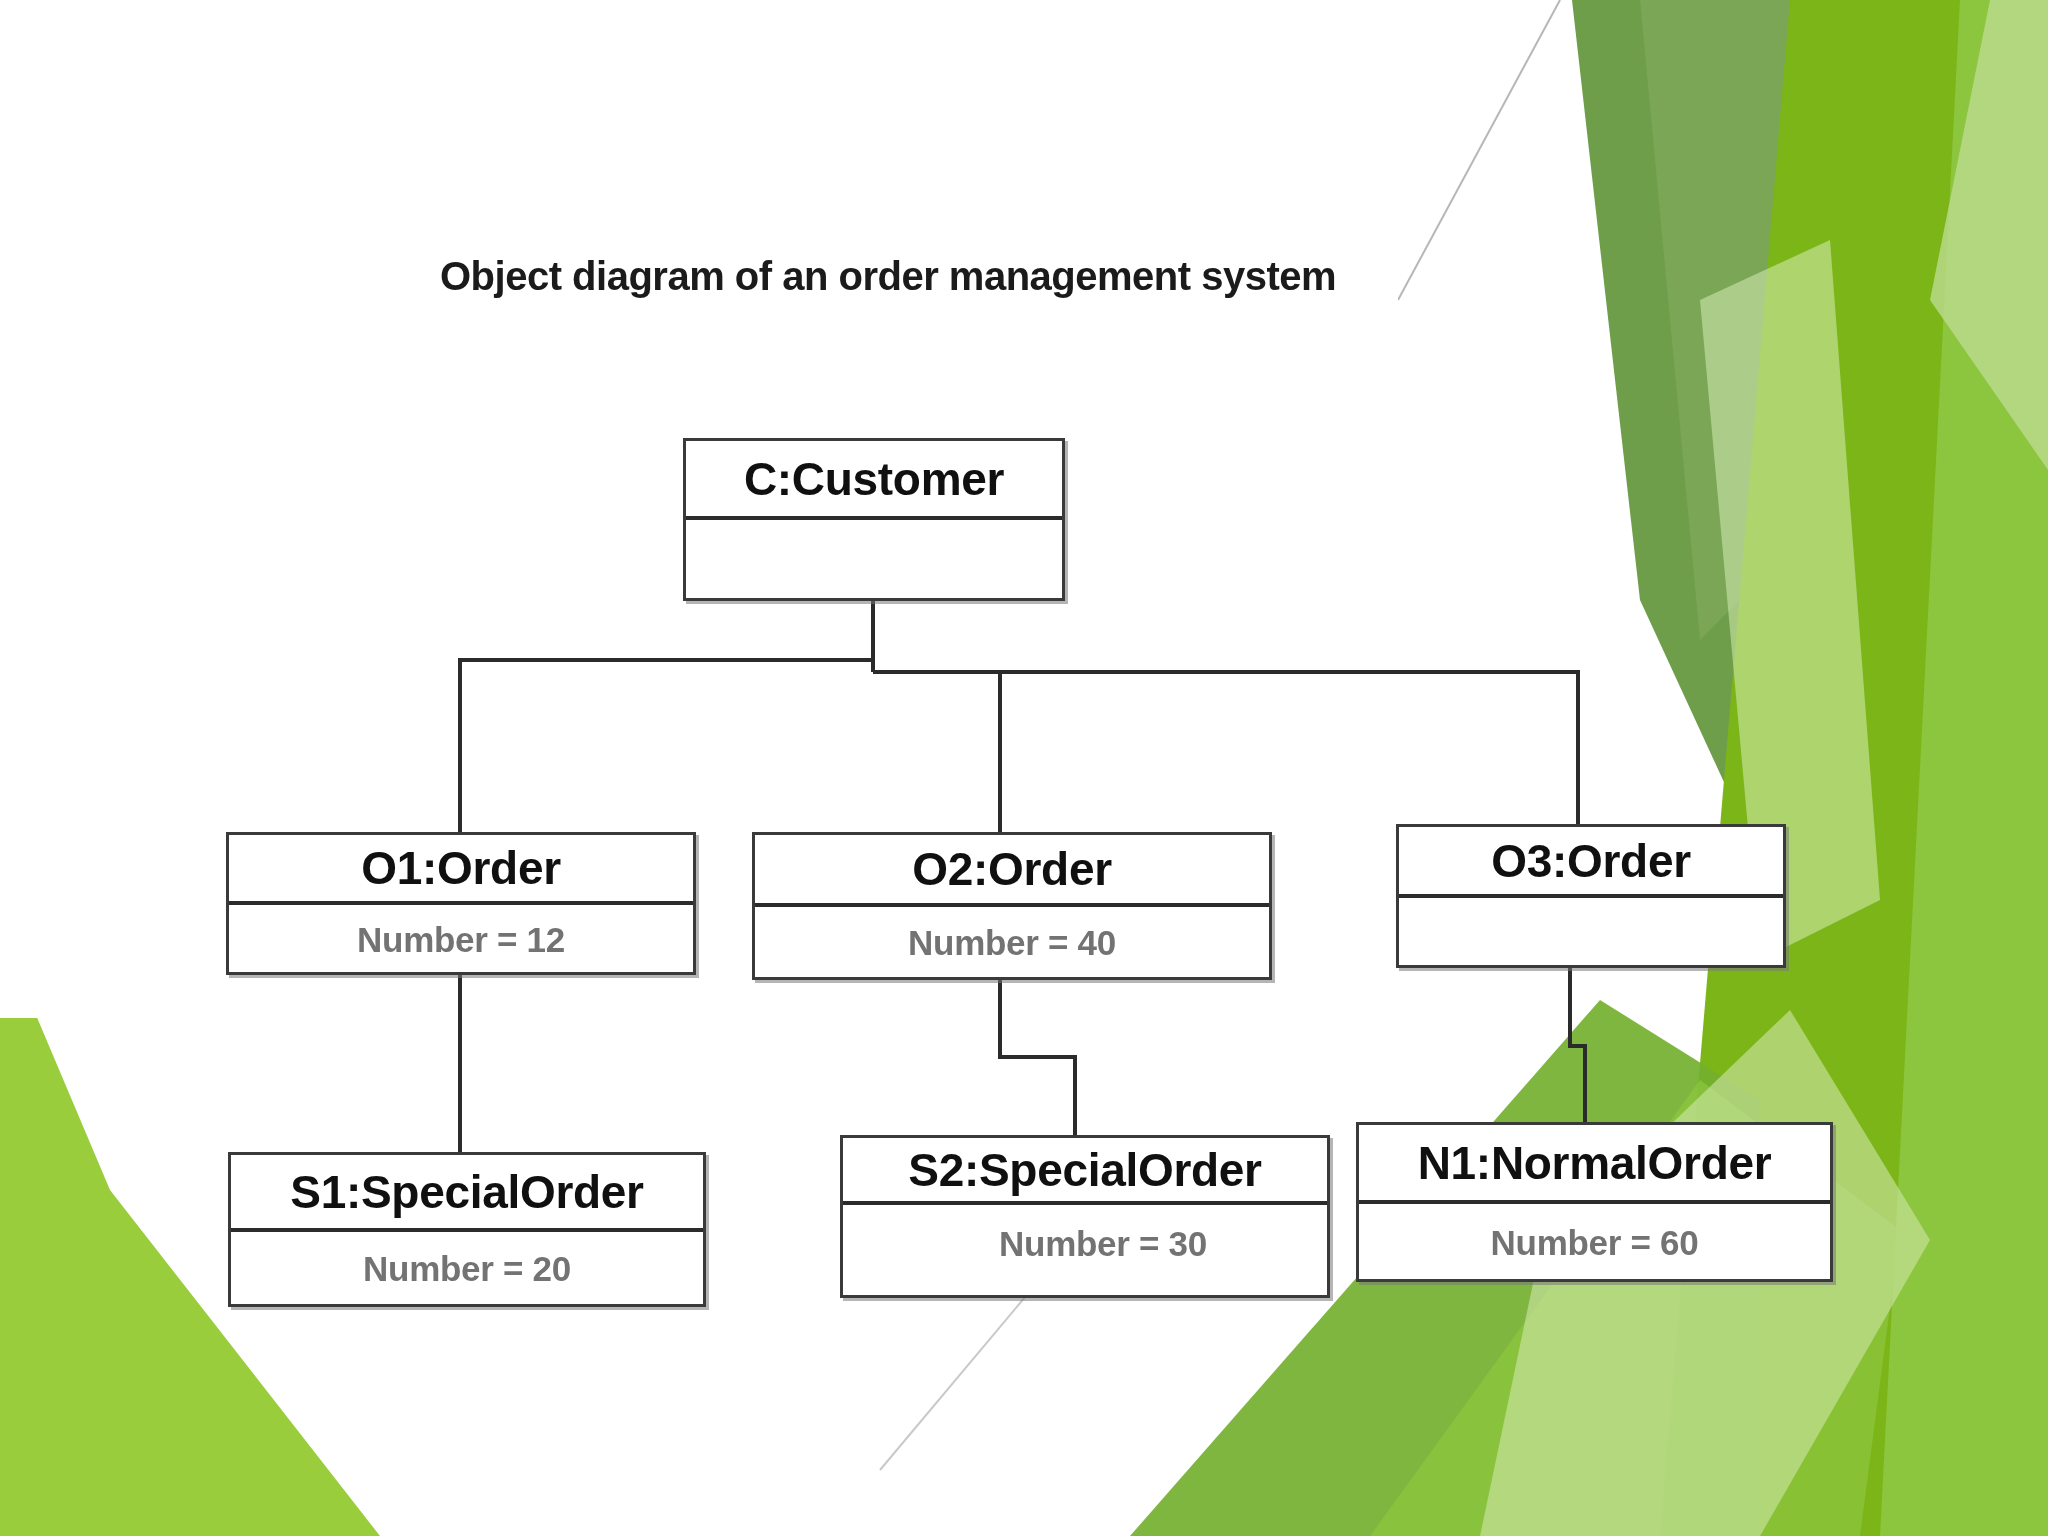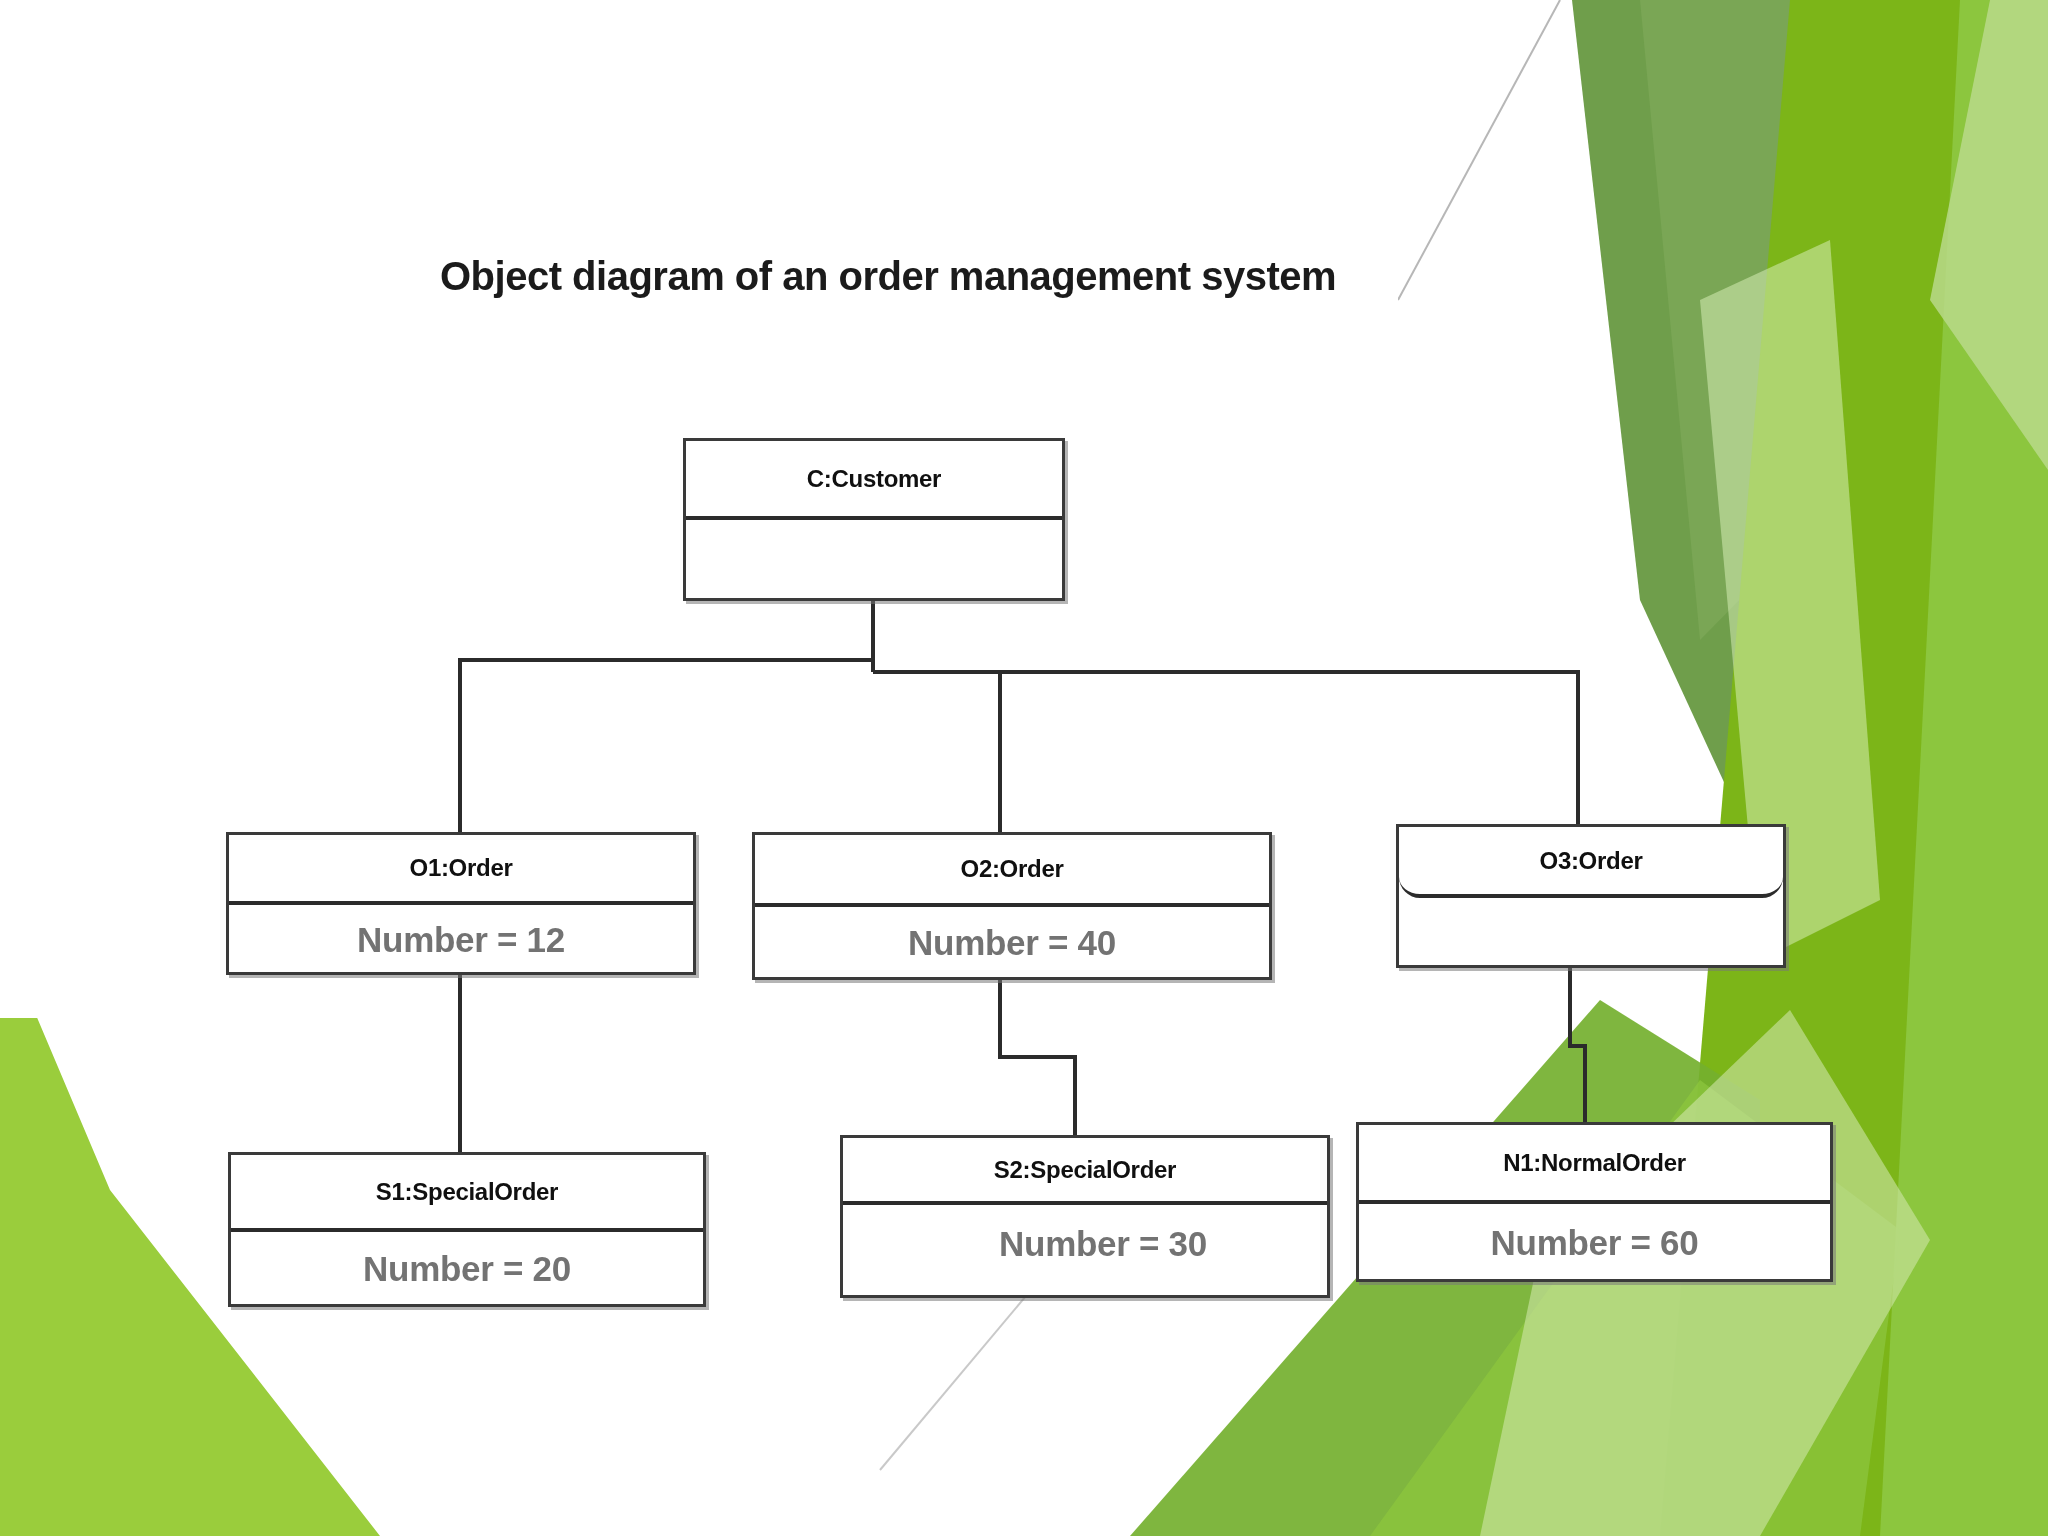--- a/index.html
+++ b/index.html
@@ -60,21 +60,21 @@
     position: absolute;
     box-sizing: border-box;
     background: #ffffff;
     border: 3px solid #3a3a3a;
     box-shadow: 3px 3px 0 0 rgba(120,120,120,0.55);
   }
   .obj-name {
     box-sizing: border-box;
     width: 100%;
     text-align: center;
-    font-size: 24px;
+    font-size: 46px;
     font-weight: bold;
     color: #101010;
     border-bottom: 4px solid #2b2b2b;
     display: flex;
     align-items: center;
     justify-content: center;
     letter-spacing: -0.3px;
     white-space: nowrap;
     overflow: visible;
   }
@@ -164,21 +164,21 @@
       <div class="obj-name" style="height:70px;">O1:Order</div>
       <div class="obj-attr" style="height:69px;">Number = 12</div>
     </div>
 
     <div class="obj-box" style="left:752px; top:832px; width:520px; height:148px;">
       <div class="obj-name" style="height:72px;">O2:Order</div>
       <div class="obj-attr" style="height:72px;">Number = 40</div>
     </div>
 
     <div class="obj-box" style="left:1396px; top:824px; width:390px; height:144px;">
-      <div class="obj-name" style="height:71px;border-radius:21px;">O3:Order</div>
+      <div class="obj-name" style="height:71px;">O3:Order</div>
     </div>
 
     <div class="obj-box" style="left:228px; top:1152px; width:478px; height:155px;">
       <div class="obj-name" style="height:77px;">S1:SpecialOrder</div>
       <div class="obj-attr" style="height:74px;">Number = 20</div>
     </div>
 
     <div class="obj-box" style="left:840px; top:1135px; width:490px; height:163px;">
       <div class="obj-name" style="height:67px;">S2:SpecialOrder</div>
       <div class="obj-attr" style="height:78px;padding-left:36px;">Number = 30</div>

